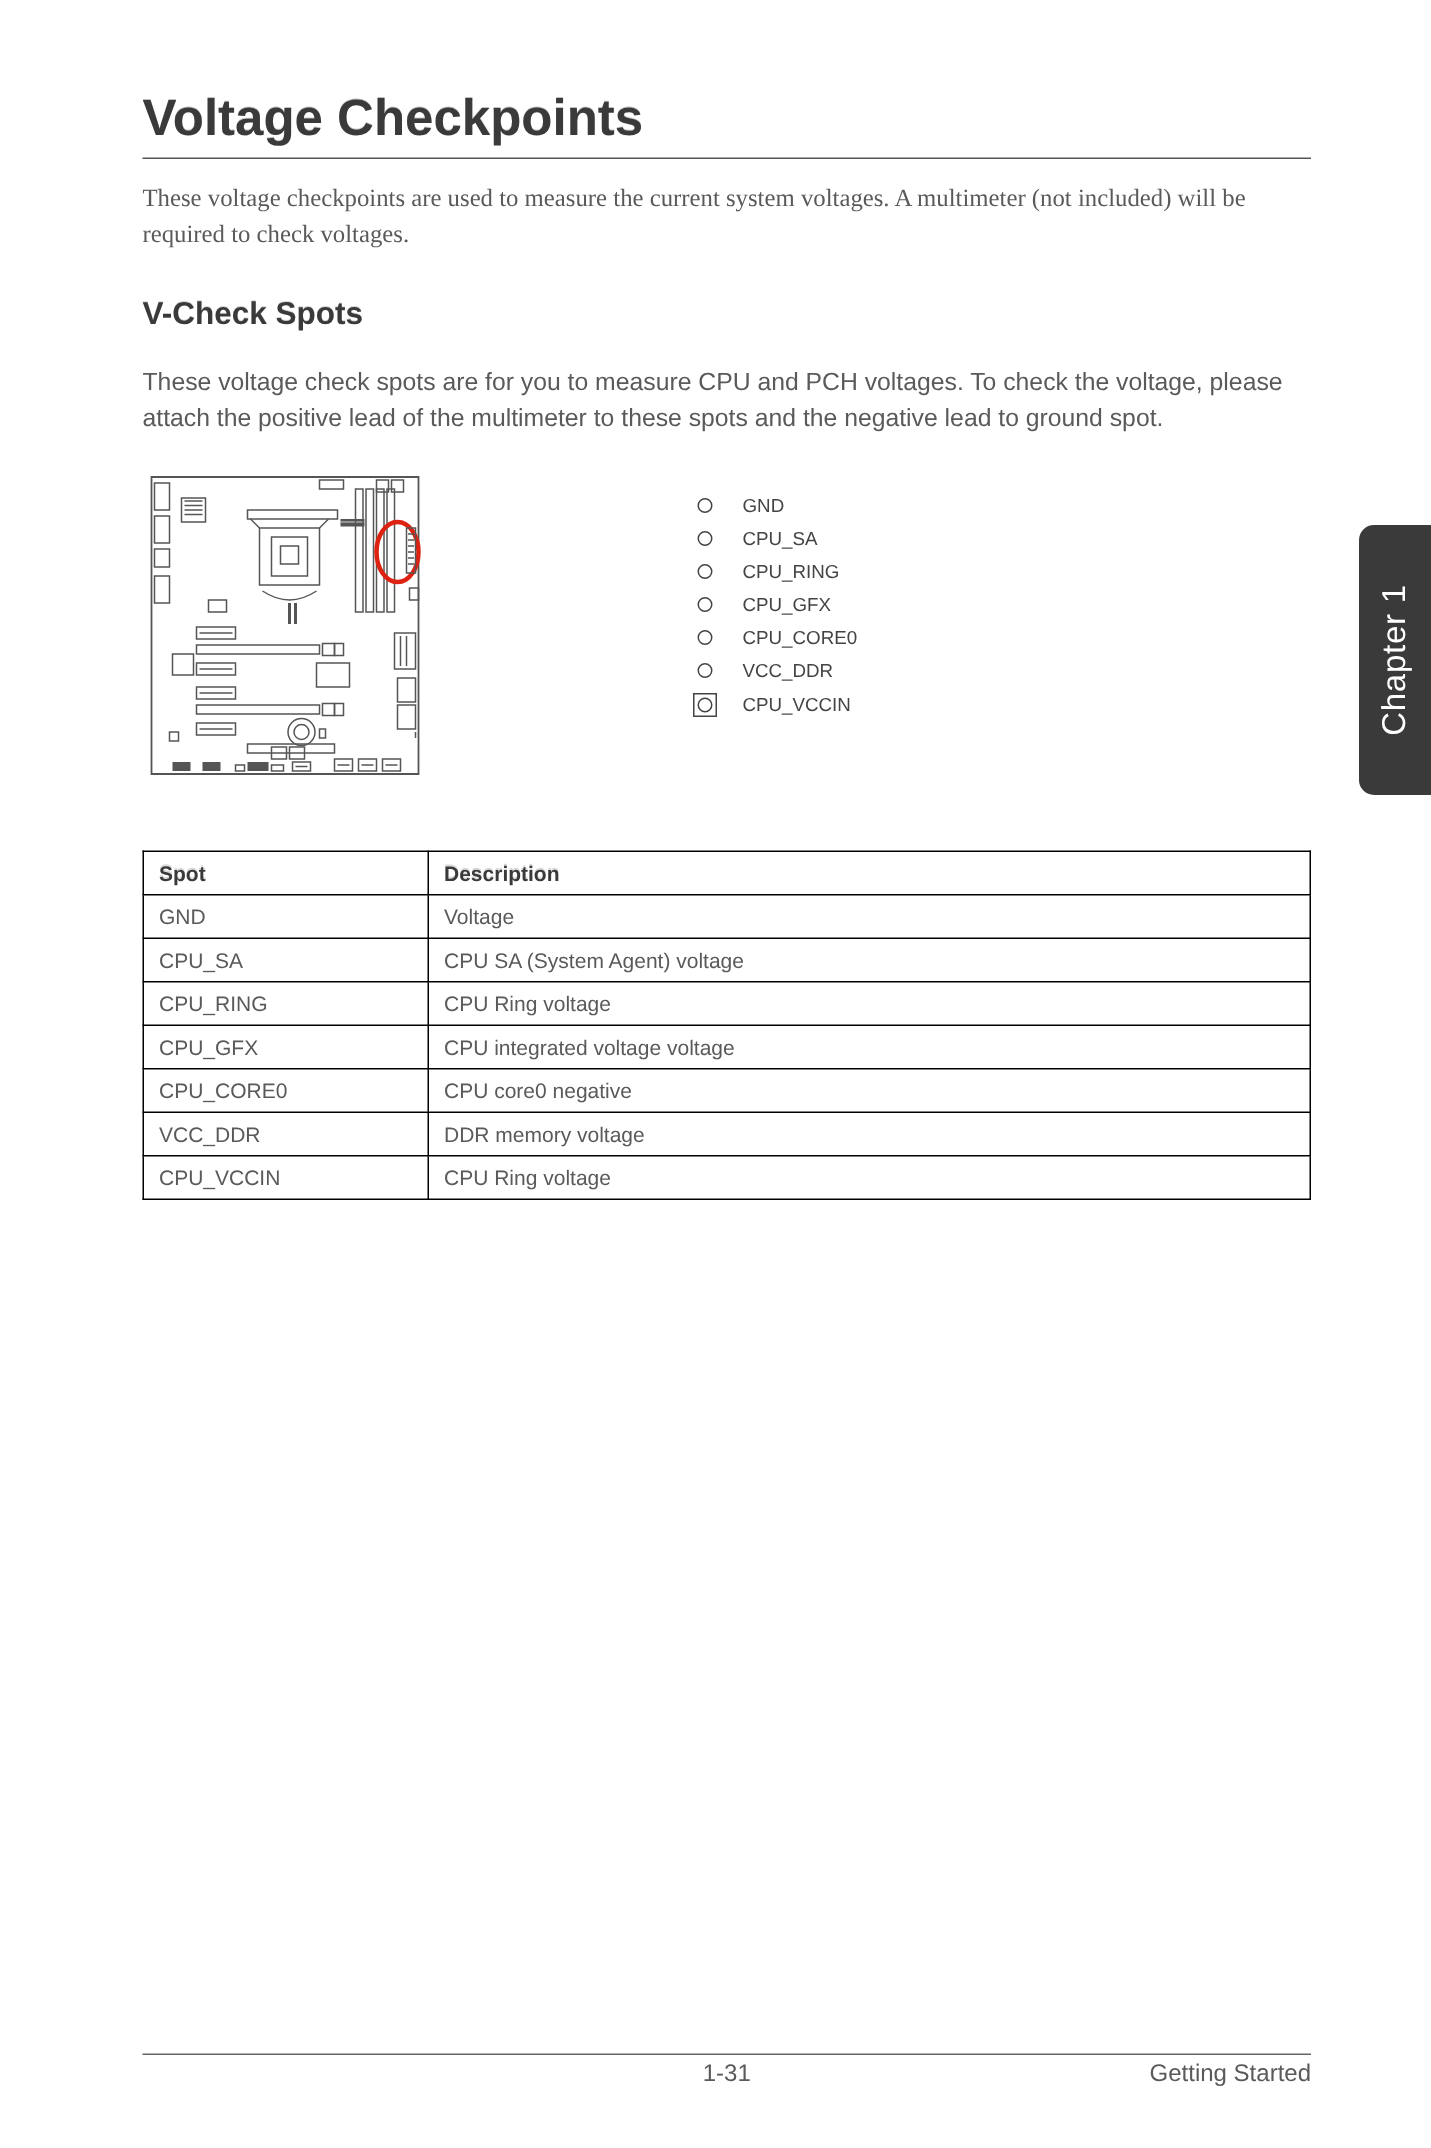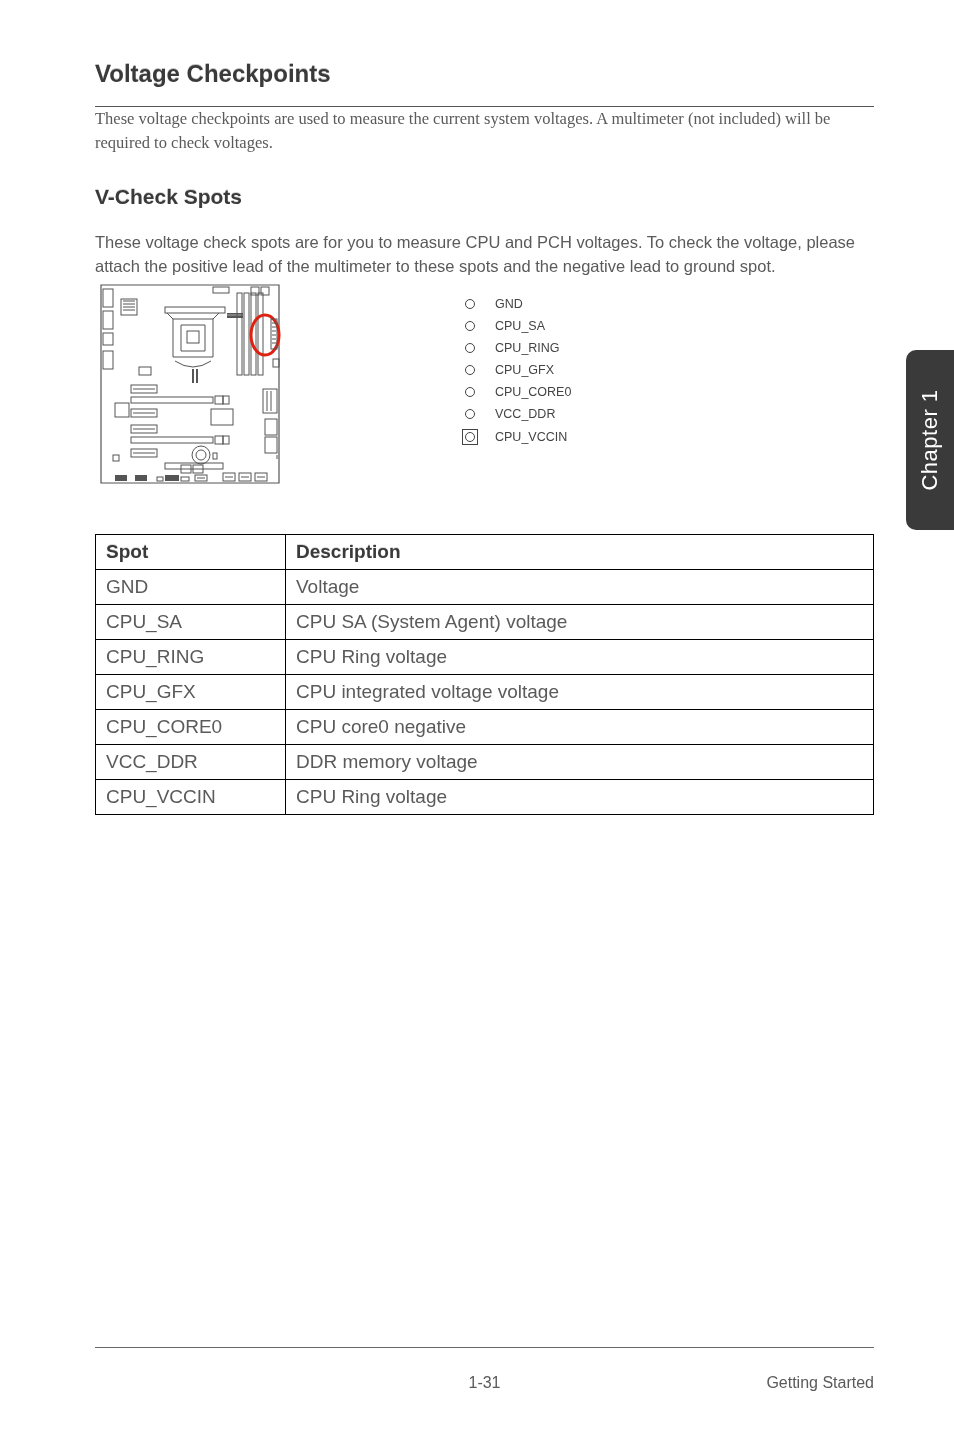--- a/index.html
+++ b/index.html
@@ -9,45 +9,47 @@
     color: #4a4a4a;
     background: #ffffff;
     position: relative;
   }
   .page {
     padding: 60px 80px 0 95px;
     position: relative;
     height: 100%;
   }
   .h1 {
-    font-size: 24px;
+    font-size: 34px;
     font-weight: 600;
     color: #3a3a3a;
     text-shadow: 0 1px 0 rgba(255,255,255,0.6), 0 -1px 0 rgba(0,0,0,0.25);
     border-bottom: 1.5px solid #555;
-    padding-bottom: 18px;
+    padding-bottom: 6px;
+    margin-bottom: 14px;
   }
   .intro {
     font-size: 16.5px;
     line-height: 1.45;
     color: #5a5a5a;
     margin-bottom: 30px;
     font-family: Liberation Serif, serif;
   }
   .h2 {
     font-size: 21px;
     font-weight: 700;
     color: #3a3a3a;
     text-shadow: 0 1px 0 rgba(255,255,255,0.6), 0 -1px 0 rgba(0,0,0,0.18);
     margin-bottom: 22px;
   }
   .sub-intro {
     font-size: 16.5px;
     line-height: 1.45;
     color: #5a5a5a;
+    margin-bottom: 20px;
   }
   .figure-row {
     display: flex;
     align-items: flex-start;
     gap: 180px;
     margin-bottom: 45px;
   }
   .board {
     width: 190px;
     height: 210px;
@@ -78,21 +80,21 @@
     border: 1px solid #444;
     display: flex;
     align-items: center;
     justify-content: center;
     margin-left: -3px;
     margin-right: -3px;
   }
   .table {
     width: 100%;
     border-collapse: collapse;
-    font-size: 19px;
+    font-size: 14px;
     color: #5a5a5a;
   }
   .table th, .table td {
     border: 1px solid #000;
     padding: 6px 10px;
     text-align: left;
     vertical-align: middle;
   }
   .table th {
     font-weight: 700;
@@ -123,21 +125,21 @@
     letter-spacing: 0.5px;
   }
 
   
   .footer {
     position: absolute;
     bottom: 40px;
     left: 95px;
     right: 80px;
     border-top: 1px solid #666;
-    padding-top: 26px;
+    padding-top: 4px;
     display: flex;
     justify-content: space-between;
     font-size: 16px;
     color: #5a5a5a;
   }
   .footer .center {
     position: absolute;
     left: 50%;
     transform: translateX(-50%);
   }

